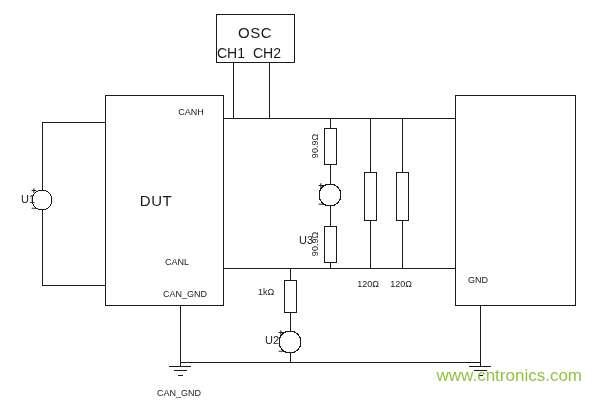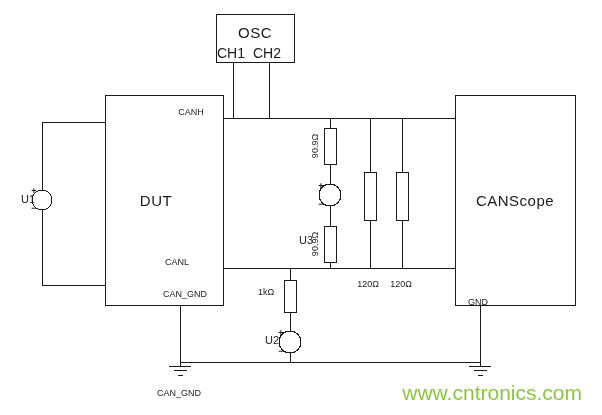--- a/index.html
+++ b/index.html
@@ -22,22 +22,22 @@
   }
   .rot { transform: translate(-50%, -50%) rotate(-90deg); }
   .s8  { font-size: 14px; }
   .s9  { font-size: 9px; }
   .s11 { font-size: 11px; }
   .s15 { font-size: 15px; letter-spacing: 0.5px; }
   .sign { font-size: 9px; font-weight: bold; }
   .watermark {
     position: absolute;
     right: 6px;
-    top: 381px;
-    font-size: 21px;
+    top: 366px;
+    font-size: 17px;
     color: #8CC63F;
   }
 </style>
 </head>
 <body>
 
 <div class="canvas">
 
   <svg class="wires" width="602" height="415" viewBox="0 0 602 415">
     <g stroke="#1a1a1a" stroke-width="1" fill="none" shape-rendering="crispEdges">
@@ -77,22 +77,21 @@
 
   <div class="lbl s15" style="left:255px; top:32px;">OSC</div>
   <div class="lbl s8" style="left:231px; top:53px;">CH1</div>
   <div class="lbl s8" style="left:267px; top:53px;">CH2</div>
 
   <div class="lbl s15" style="left:156px; top:200px;">DUT</div>
   <div class="lbl s9" style="left:191px; top:112px;">CANH</div>
   <div class="lbl s9" style="left:177px; top:262px;">CANL</div>
   <div class="lbl s9" style="left:185px; top:294px;">CAN_GND</div>
 
-  <div class="lbl s15" style="left:515px; top:200px;">CANScope</div>
-  <div class="lbl s9" style="left:478px; top:302px;">GND</div>
+  <div class="lbl s9" style="left:478px; top:280px;">GND</div>
 
   <div class="lbl s11" style="left:20px; top:199px;padding-left:16px;">U1</div>
   <div class="lbl sign" style="left:34px; top:191px;">+</div>
   <div class="lbl sign" style="left:34px; top:208px;">−</div>
 
   <div class="lbl s11" style="left:306px; top:193px;margin-top:47px;">U3</div>
   <div class="lbl sign" style="left:321px; top:186px;">+</div>
   <div class="lbl sign" style="left:321px; top:204px;">−</div>
 
   <div class="lbl s11" style="left:263px; top:340px;margin-left:9px;">U2</div>

